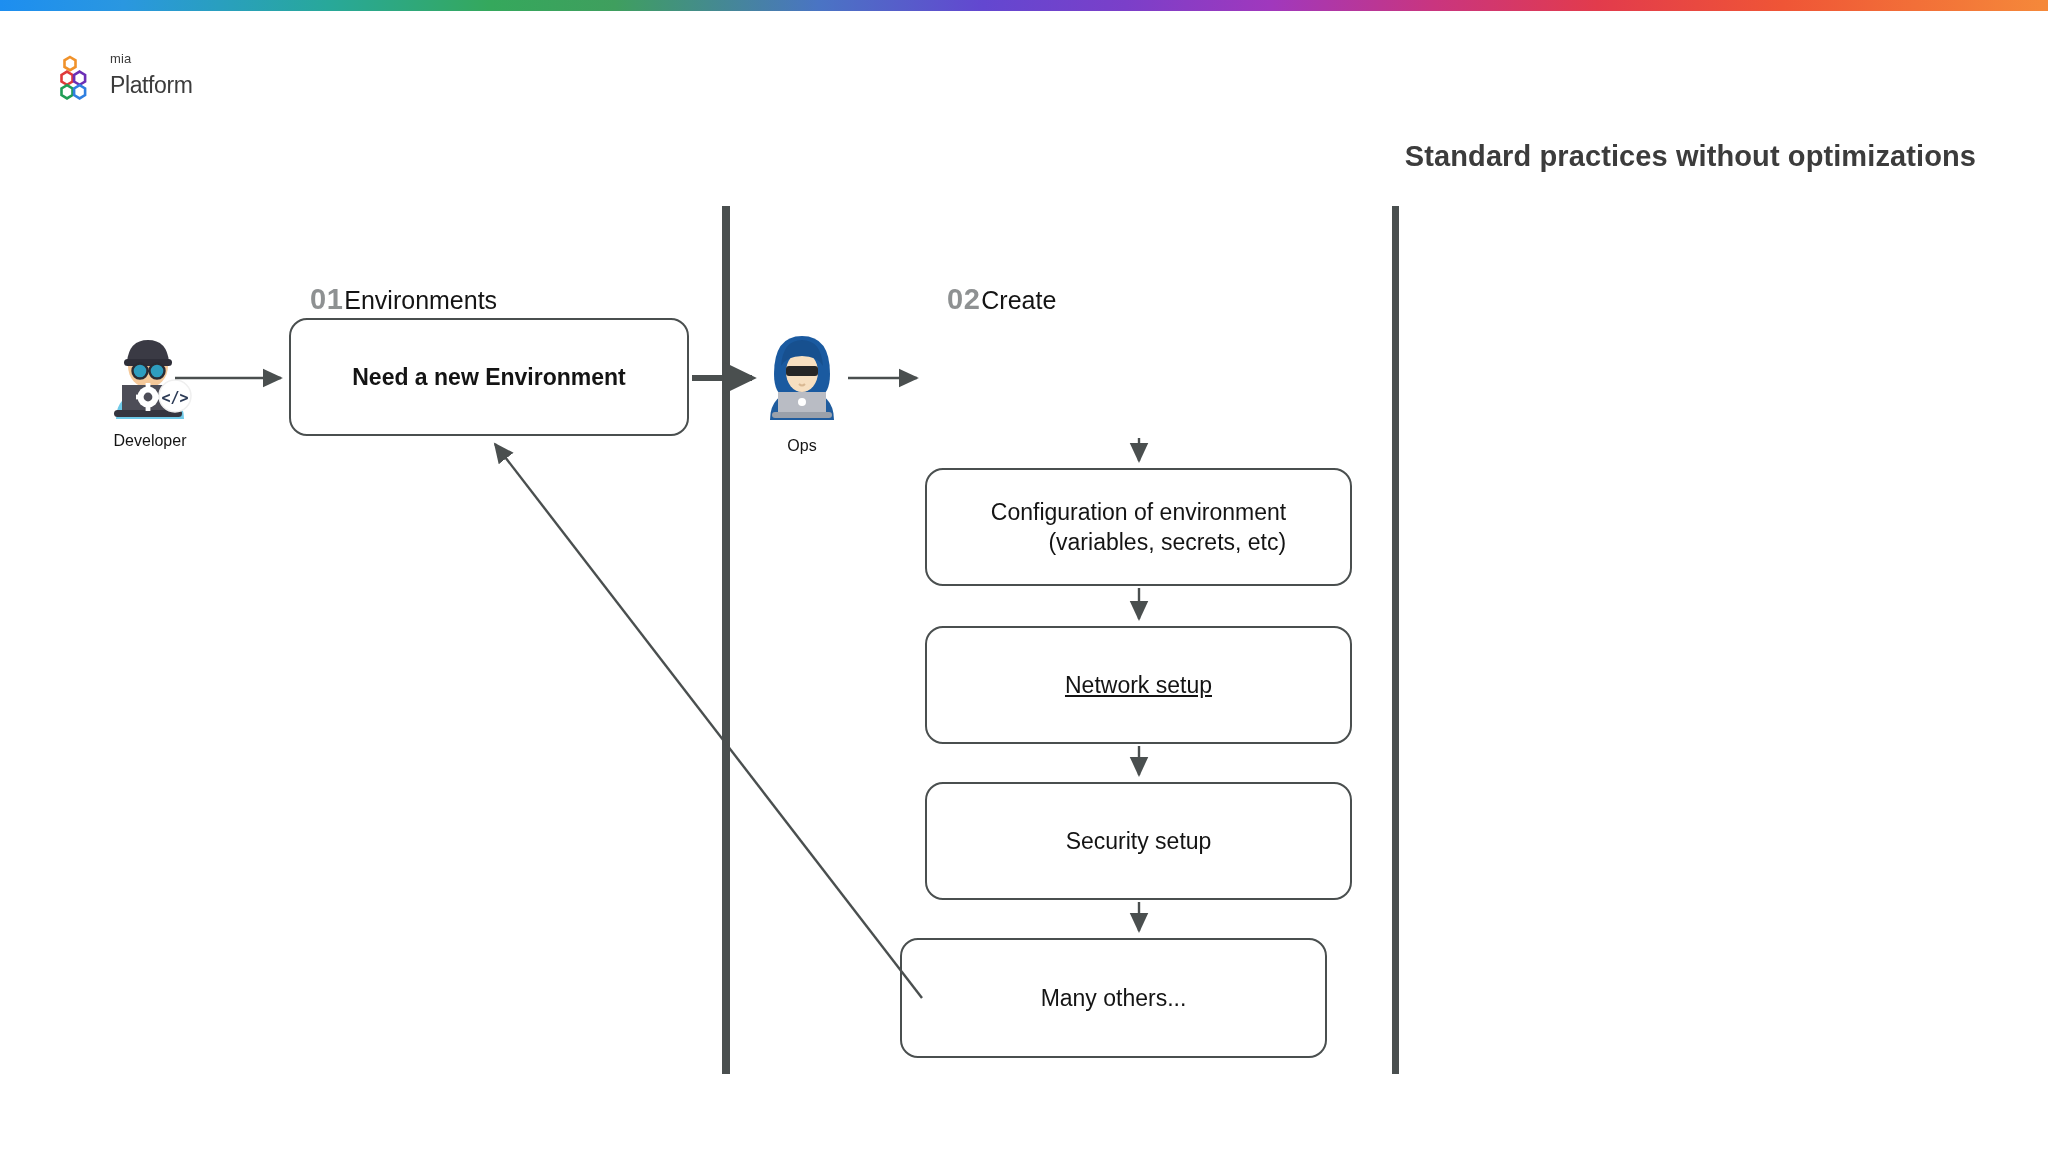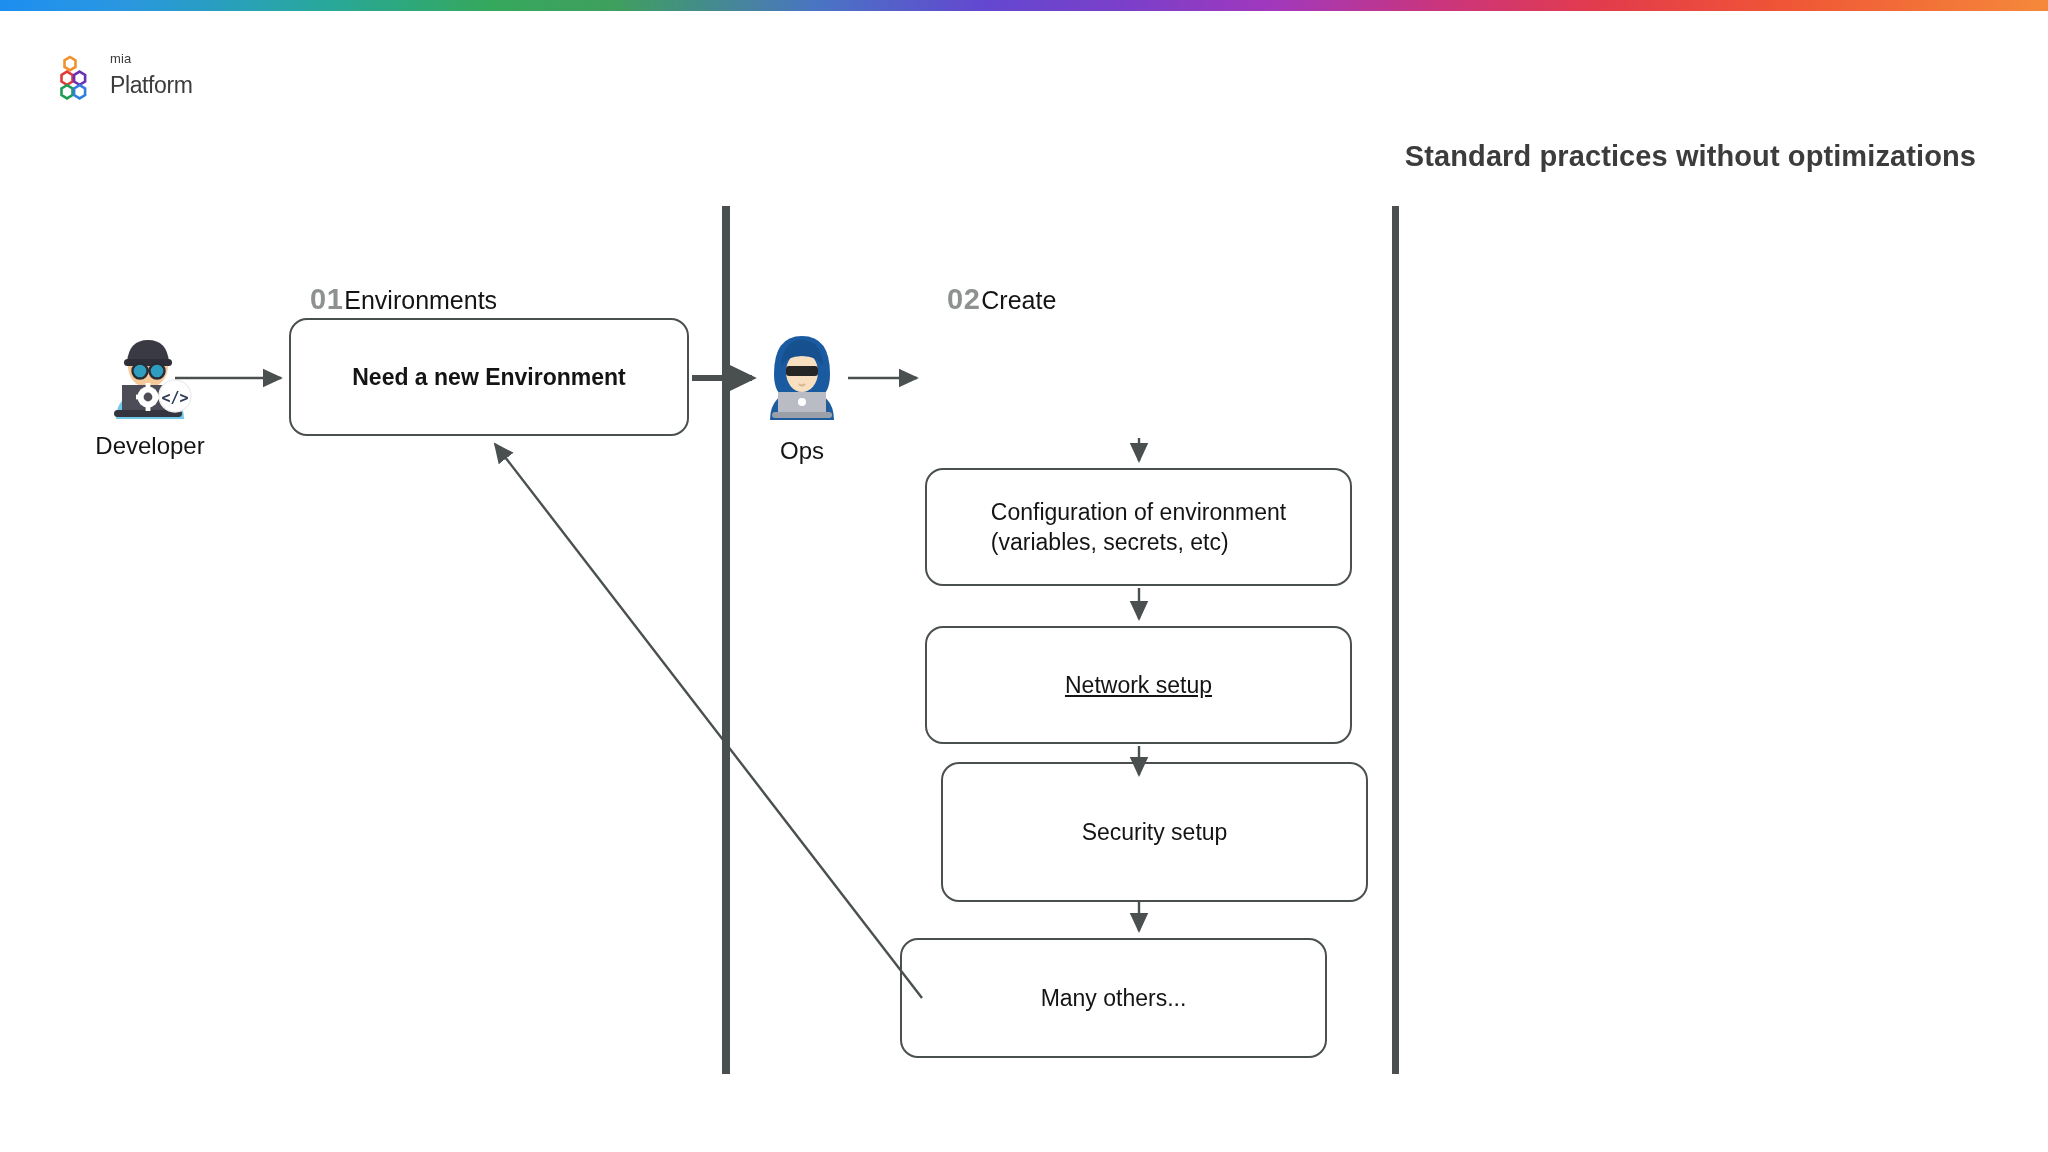--- a/index.html
+++ b/index.html
@@ -109,41 +109,41 @@
 
   
   .node {
     position: absolute;
     border: 2px solid #4a4f4f;
     border-radius: 18px;
     background: #ffffff;
     display: flex;
     align-items: center;
     justify-content: center;
-    text-align: left;
+    text-align: right;
     color: #141414;
     font-size: 23px;
     line-height: 30px;
     padding: 6px 16px;
   }
   .node.emph { font-weight: 600; }
 
   #node-need      { left: 289px;  top: 318px;  width: 400px; height: 118px; }
   #node-resource  { left: 925px;  top: 318px;  width: 427px; height: 118px; }
   #node-configenv { left: 925px;  top: 468px;  width: 427px; height: 118px; }
   #node-network   { left: 925px;  top: 626px;  width: 427px; height: 118px; text-decoration: underline; }
-  #node-security  { left: 925px;  top: 762px;  width: 427px; height: 140px; margin-left: 16px; }
+  #node-security  { left: 925px;  top: 782px;  width: 427px; height: 118px; }
   #node-many      { left: 900px;  top: 938px;  width: 427px; height: 120px; }
 
   
   .actor { position: absolute; }
   .actor-label {
     position: absolute;
     text-align: center;
-    font-size: 24px;
+    font-size: 16px;
     color: #141414;
     white-space: nowrap;
   }
   #actor-dev   { left: 100px; top: 333px; width: 96px; height: 86px; }
   #label-dev   { left: 40px;  top: 432px; width: 220px; }
   #actor-ops   { left: 762px; top: 330px; width: 80px; height: 90px; }
   #label-ops   { left: 712px; top: 437px; width: 180px; }
 
   
   #connectors {

